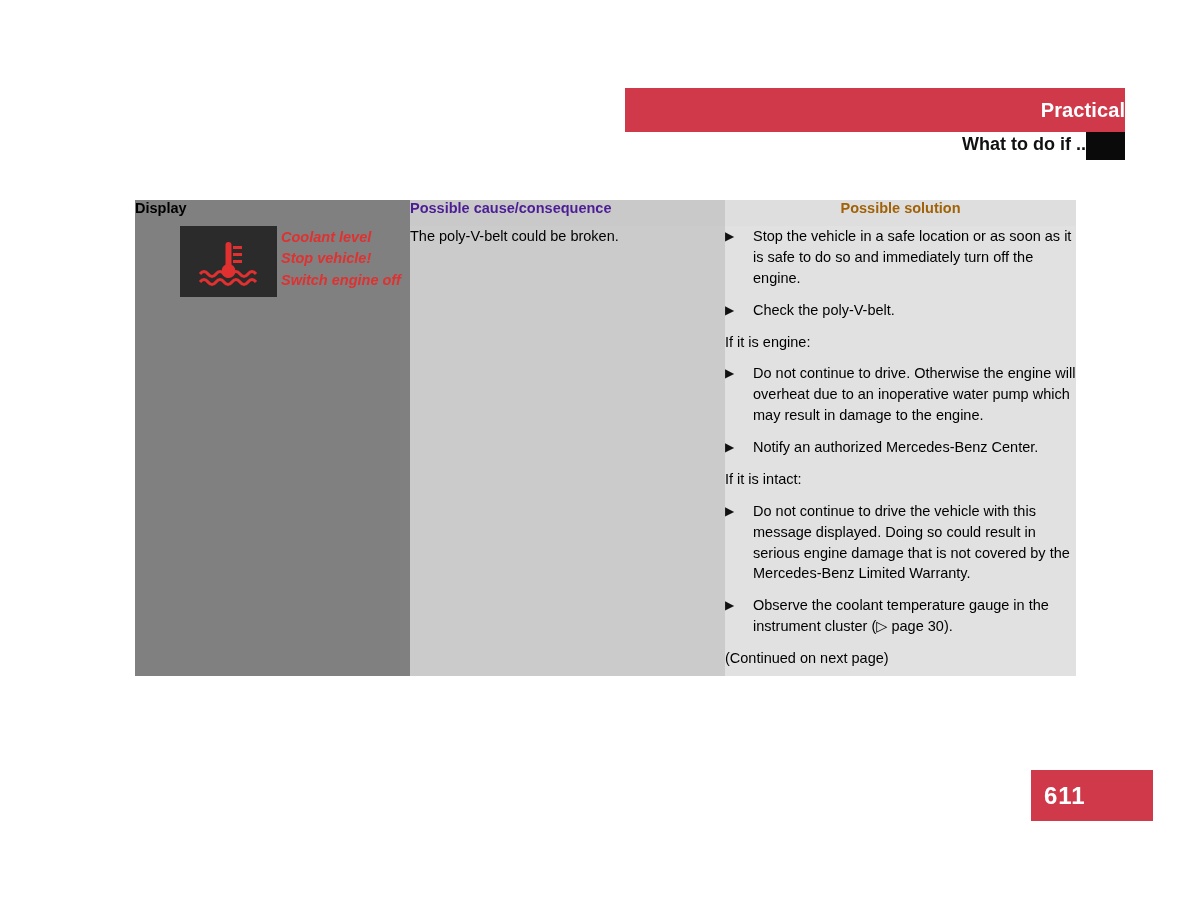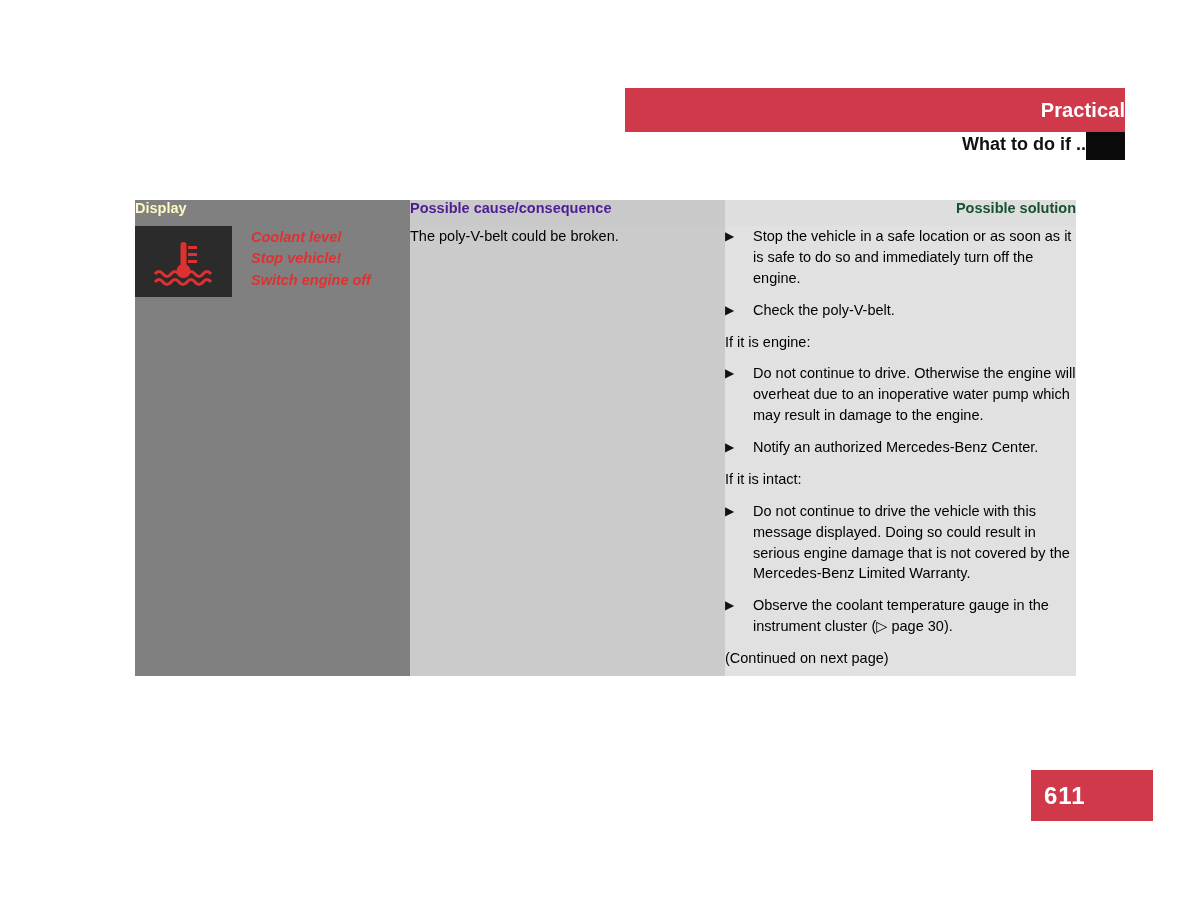--- a/index.html
+++ b/index.html
@@ -79,39 +79,39 @@
   .col-cause     { width: 315px; }
   .col-solution  { width: 351px; }
 
   .th-display {
     background: #808080;
     height: 26px;
     padding: 4px 0 4px 9px;
     font-size: 14.5px;
     font-weight: bold;
     text-align: left;
-    color: #fef9c3;
+    color: #000000;
   }
   .th-cause {
     background: #c9c9c9;
     height: 26px;
     padding: 4px 0 4px 7px;
     font-size: 14.5px;
     font-weight: bold;
     text-align: left;
     color: #4c1d95;
   }
   .th-solution {
     background: #dedede;
     height: 26px;
     padding: 4px 0 4px 7px;
     font-size: 14.5px;
     font-weight: bold;
-    text-align: right;
-    color: #14532d;
+    text-align: center;
+    color: #a16207;
     margin-top: 26px;
   }
 
   .td-display {
     background: #808080;
     padding: 12px 0 14px 9px;
     height: 450px;
   }
   .td-cause {
     background: #cbcbcb;
@@ -123,21 +123,22 @@
     background: #e1e1e1;
     padding: 12px 10px 14px 7px;
     font-size: 14.5px;
     line-height: 1.44;
   }
 
   
   .display-cell-inner {
     display: flex;
     align-items: flex-start;
-    gap: 19px;
+    gap: 4px;
+    padding-left: 45px;
   }
   #display-symbol-box {
     width: 97px;
     height: 71px;
     background: #2b2b2b;
     position: relative;
     flex: 0 0 auto;
   }
   #display-symbol-box svg {
     position: absolute;

